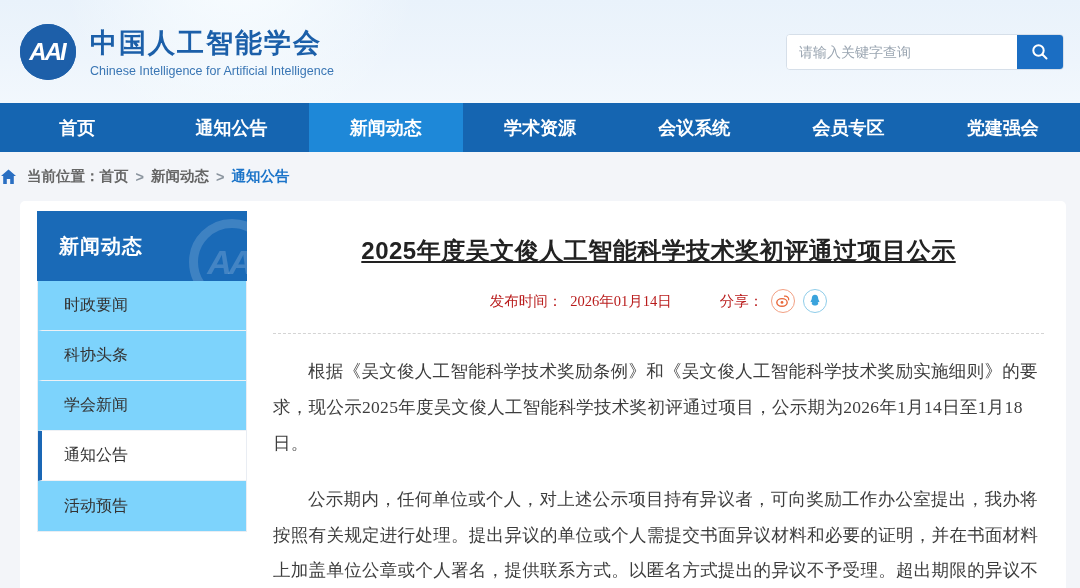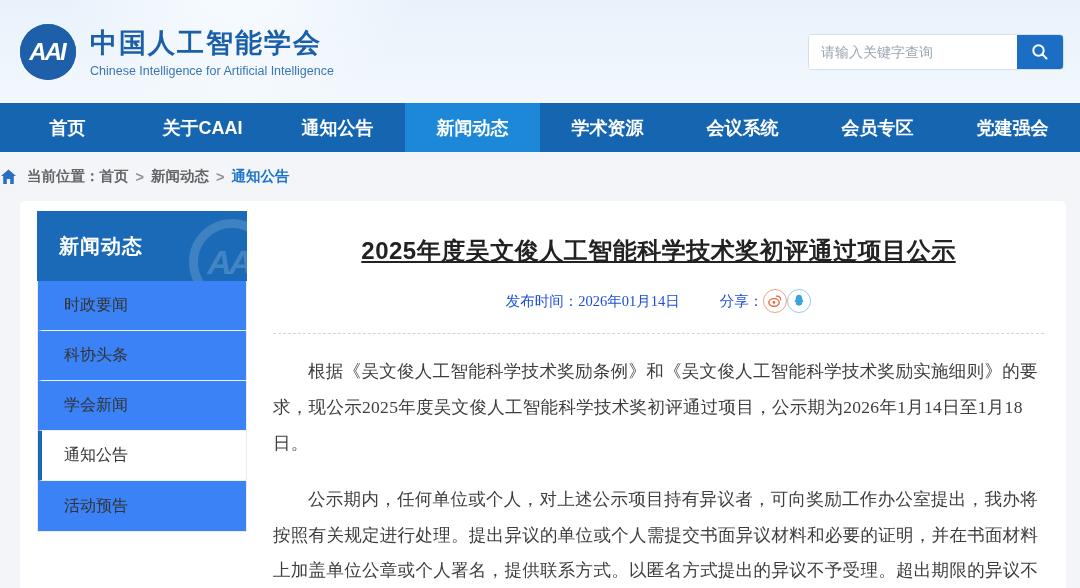--- a/index.html
+++ b/index.html
@@ -20,21 +20,21 @@
     background:#1d5fa9; color:#fff;
     display:flex; align-items:center; justify-content:center;
     font-weight:bold; font-style:italic; font-size:24px; letter-spacing:-2px;
     box-shadow:inset 0 0 0 3px #1d5fa9;
     position:relative; overflow:visible;
   }
   .logo-circle span { position:relative; left:-1px; text-shadow:0 0 1px #fff0; }
   .brand-text .cn { color:#1b5fa9; font-size:27px; font-weight:bold; letter-spacing:2px; }
   .brand-text .en { color:#3a76b4; font-size:12.5px; margin-top:3px; }
 
-  .search { display:flex; height:36px; width:256px; border:1px solid #d6dfe9; border-radius:4px; overflow:hidden; background:#fff; }
+  .search { display:flex; height:36px; width:278px; border:1px solid #d6dfe9; border-radius:4px; overflow:hidden; background:#fff; }
   .search input {
     flex:1; border:none; outline:none; padding:0 12px; font-size:14px; color:#333;
     font-family:"Liberation Sans", sans-serif;
   }
   .search input::placeholder { color:#9aa5b1; }
   .search-btn {
     width:46px; background:#1b6ec3; border:none; cursor:pointer;
     display:flex; align-items:center; justify-content:center;
   }
 
@@ -68,38 +68,38 @@
     position:relative; overflow:hidden;
   }
   .side-head .watermark {
     position:absolute; right:-28px; top:8px;
     width:86px; height:86px; border-radius:50%;
     border:9px solid rgba(255,255,255,0.16);
     color:rgba(255,255,255,0.18);
     display:flex; align-items:center; justify-content:center;
     font-style:italic; font-weight:bold; font-size:34px; letter-spacing:-3px;
   }
-  .side-menu { border:1px solid #e9edf3; border-top:none; background:#3b82f6; }
+  .side-menu { border:1px solid #e9edf3; border-top:none; background:#7dd3fc; }
   .side-item {
     height:50px; display:flex; align-items:center; padding-left:22px;
     font-size:16px; color:#333; border-bottom:1px solid #eef1f5;
     border-left:4px solid transparent; cursor:pointer;
   }
   .side-item:last-child { border-bottom:none; }
   .side-item.active { background:#fff; border-left:4px solid #1a67b5; }
 
   
   .article { flex:1; padding:16px 22px 0 26px; font-family:"Liberation Serif", serif; }
   .article h1 {
     text-align:center; font-size:24px; color:#222; letter-spacing:0.5px;
     font-family:"Liberation Sans", sans-serif; font-weight:bold; margin-top:8px;text-decoration:underline;
   }
   .meta {
-    display:flex; align-items:center; justify-content:center; 
-    margin-top:22px; color:#1d4ed8; font-size:14.5px;text-align:center;
+    display:flex; align-items:center; justify-content:center; gap:8px;
+    margin-top:22px; color:#b91c1c; font-size:14.5px;text-align:center;
   }
   .meta .share-label { margin-left:40px; }
   .share-ico {
     width:24px; height:24px; border-radius:50%; display:flex;
     align-items:center; justify-content:center; cursor:pointer; background:#fff;
   }
   .share-ico.weibo { border:1px solid #f2a083; }
   .share-ico.qq { border:1px solid #8fcdea; }
   .dashed { border:none; border-top:1px dashed #d4d4d4; margin:20px 0 2px 0; }
   .article p {
@@ -128,21 +128,20 @@
           <circle cx="7.5" cy="7.5" r="5.2" fill="none" stroke="#fff" stroke-width="2"></circle>
           <line x1="11.5" y1="11.5" x2="15.5" y2="15.5" stroke="#fff" stroke-width="2" stroke-linecap="round"></line>
         </svg>
       </span>
     </button>
   </div>
 </div>
 
 <div class="nav">
   <div class="nav-item">首页</div>
-  <div class="nav-item">关于CAAI</div>
   <div class="nav-item">通知公告</div>
   <div class="nav-item active">新闻动态</div>
   <div class="nav-item">学术资源</div>
   <div class="nav-item">会议系统</div>
   <div class="nav-item">会员专区</div>
   <div class="nav-item">党建强会</div>
 </div>
 
 <div class="breadcrumb">
   <span class="home-ico">

